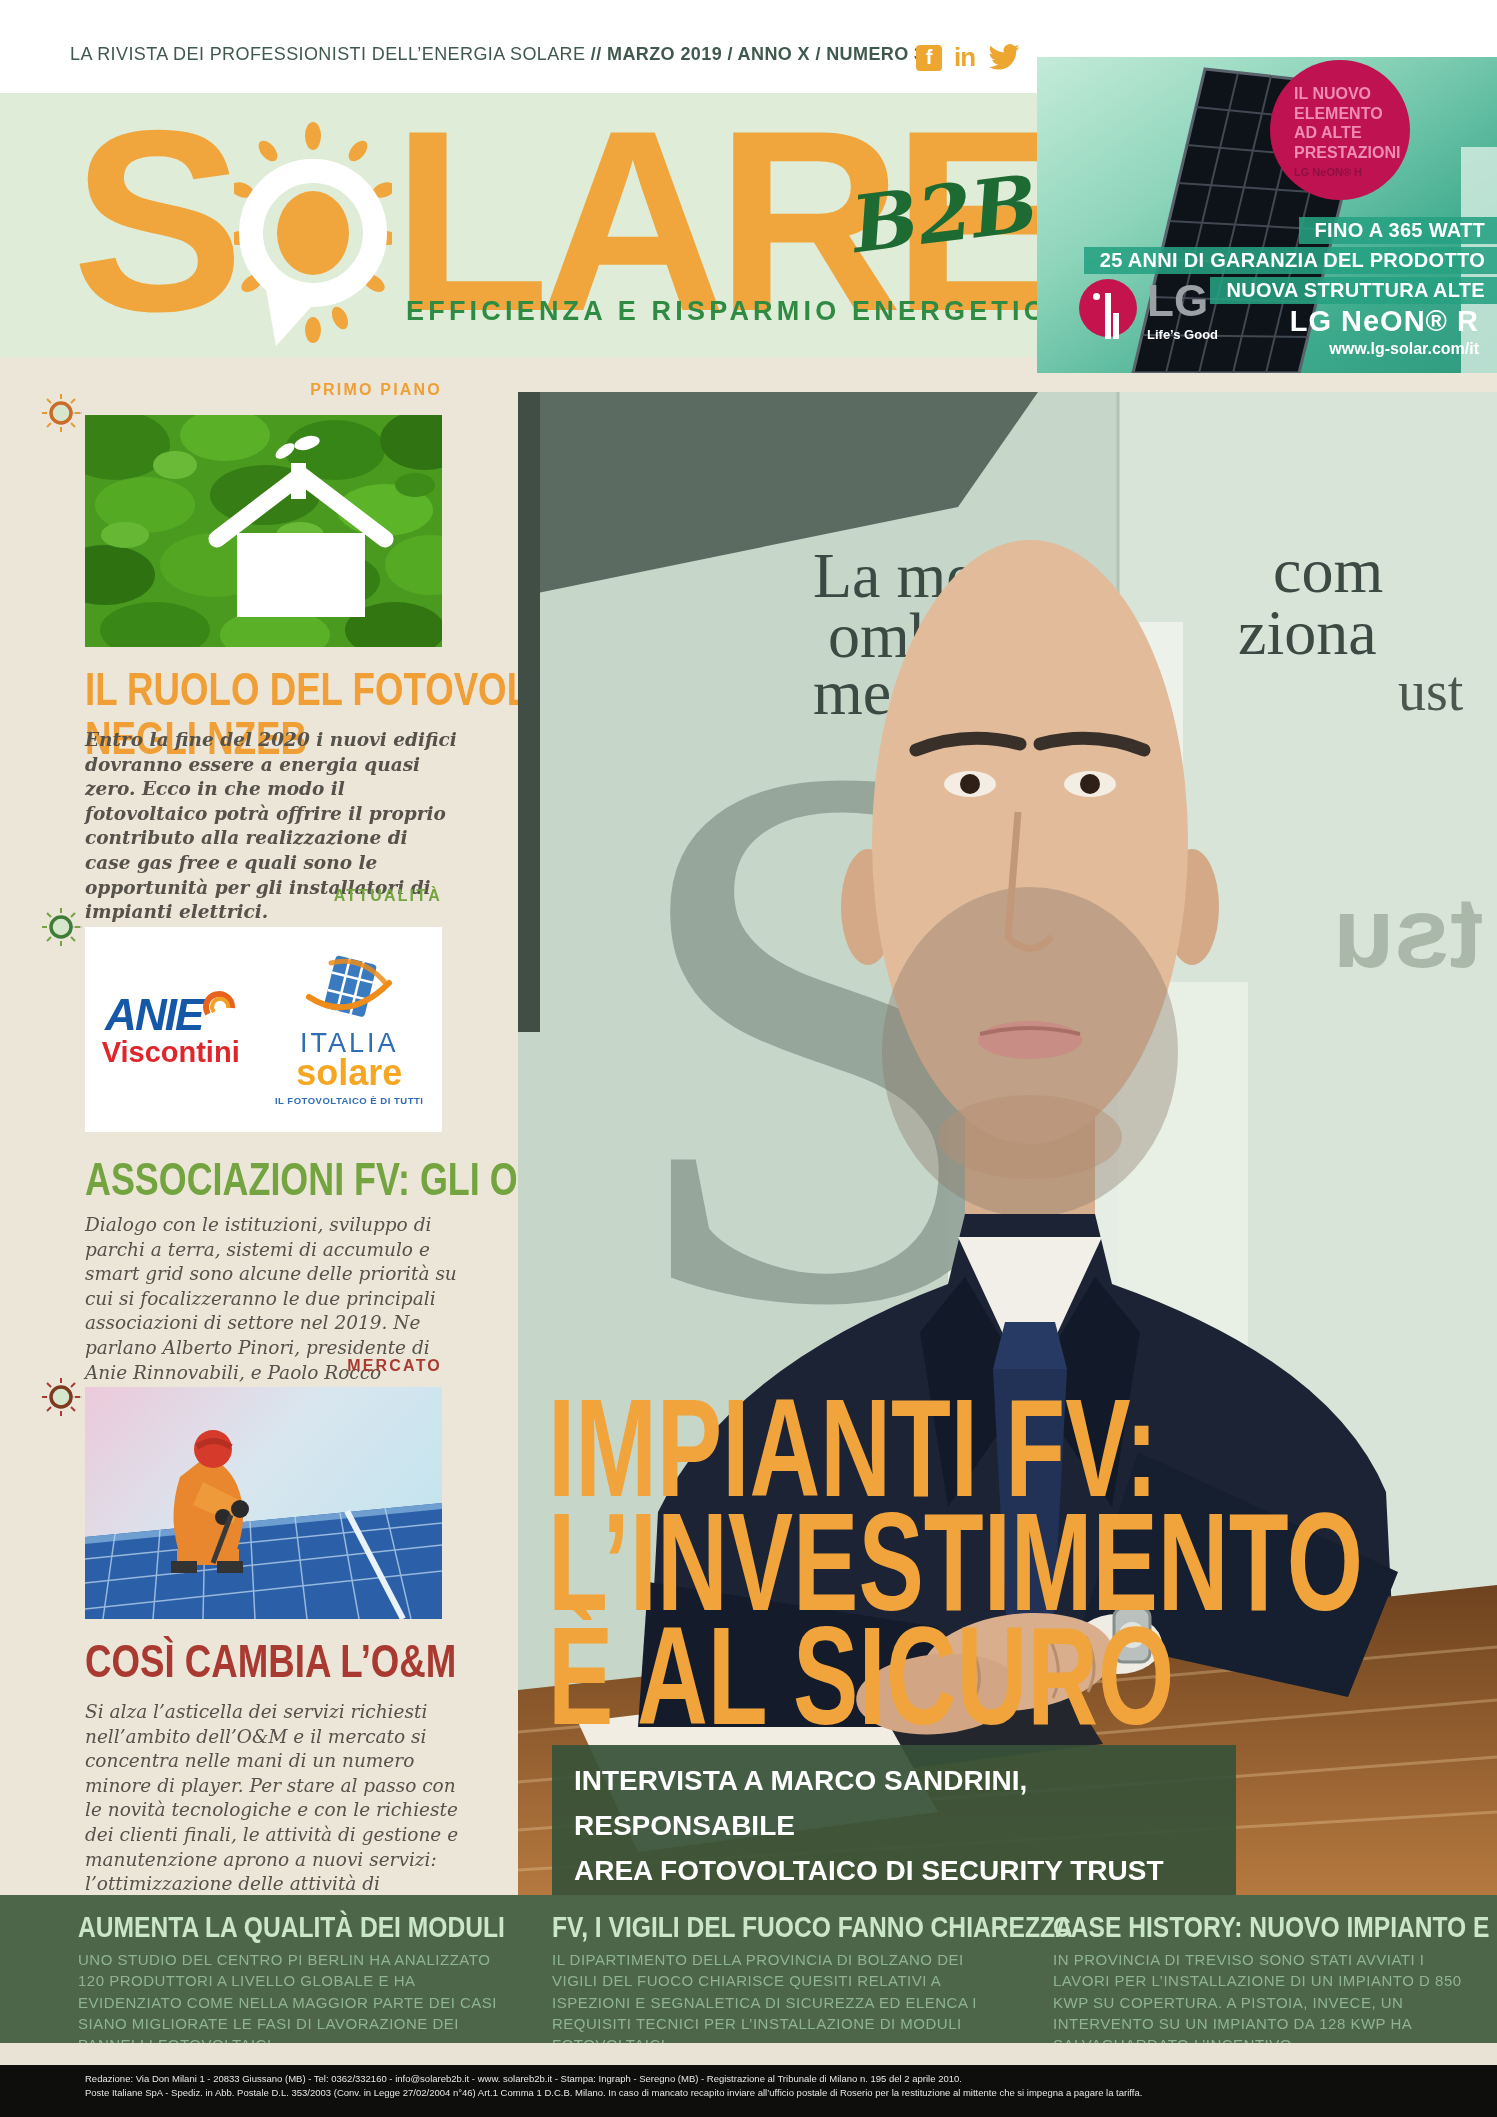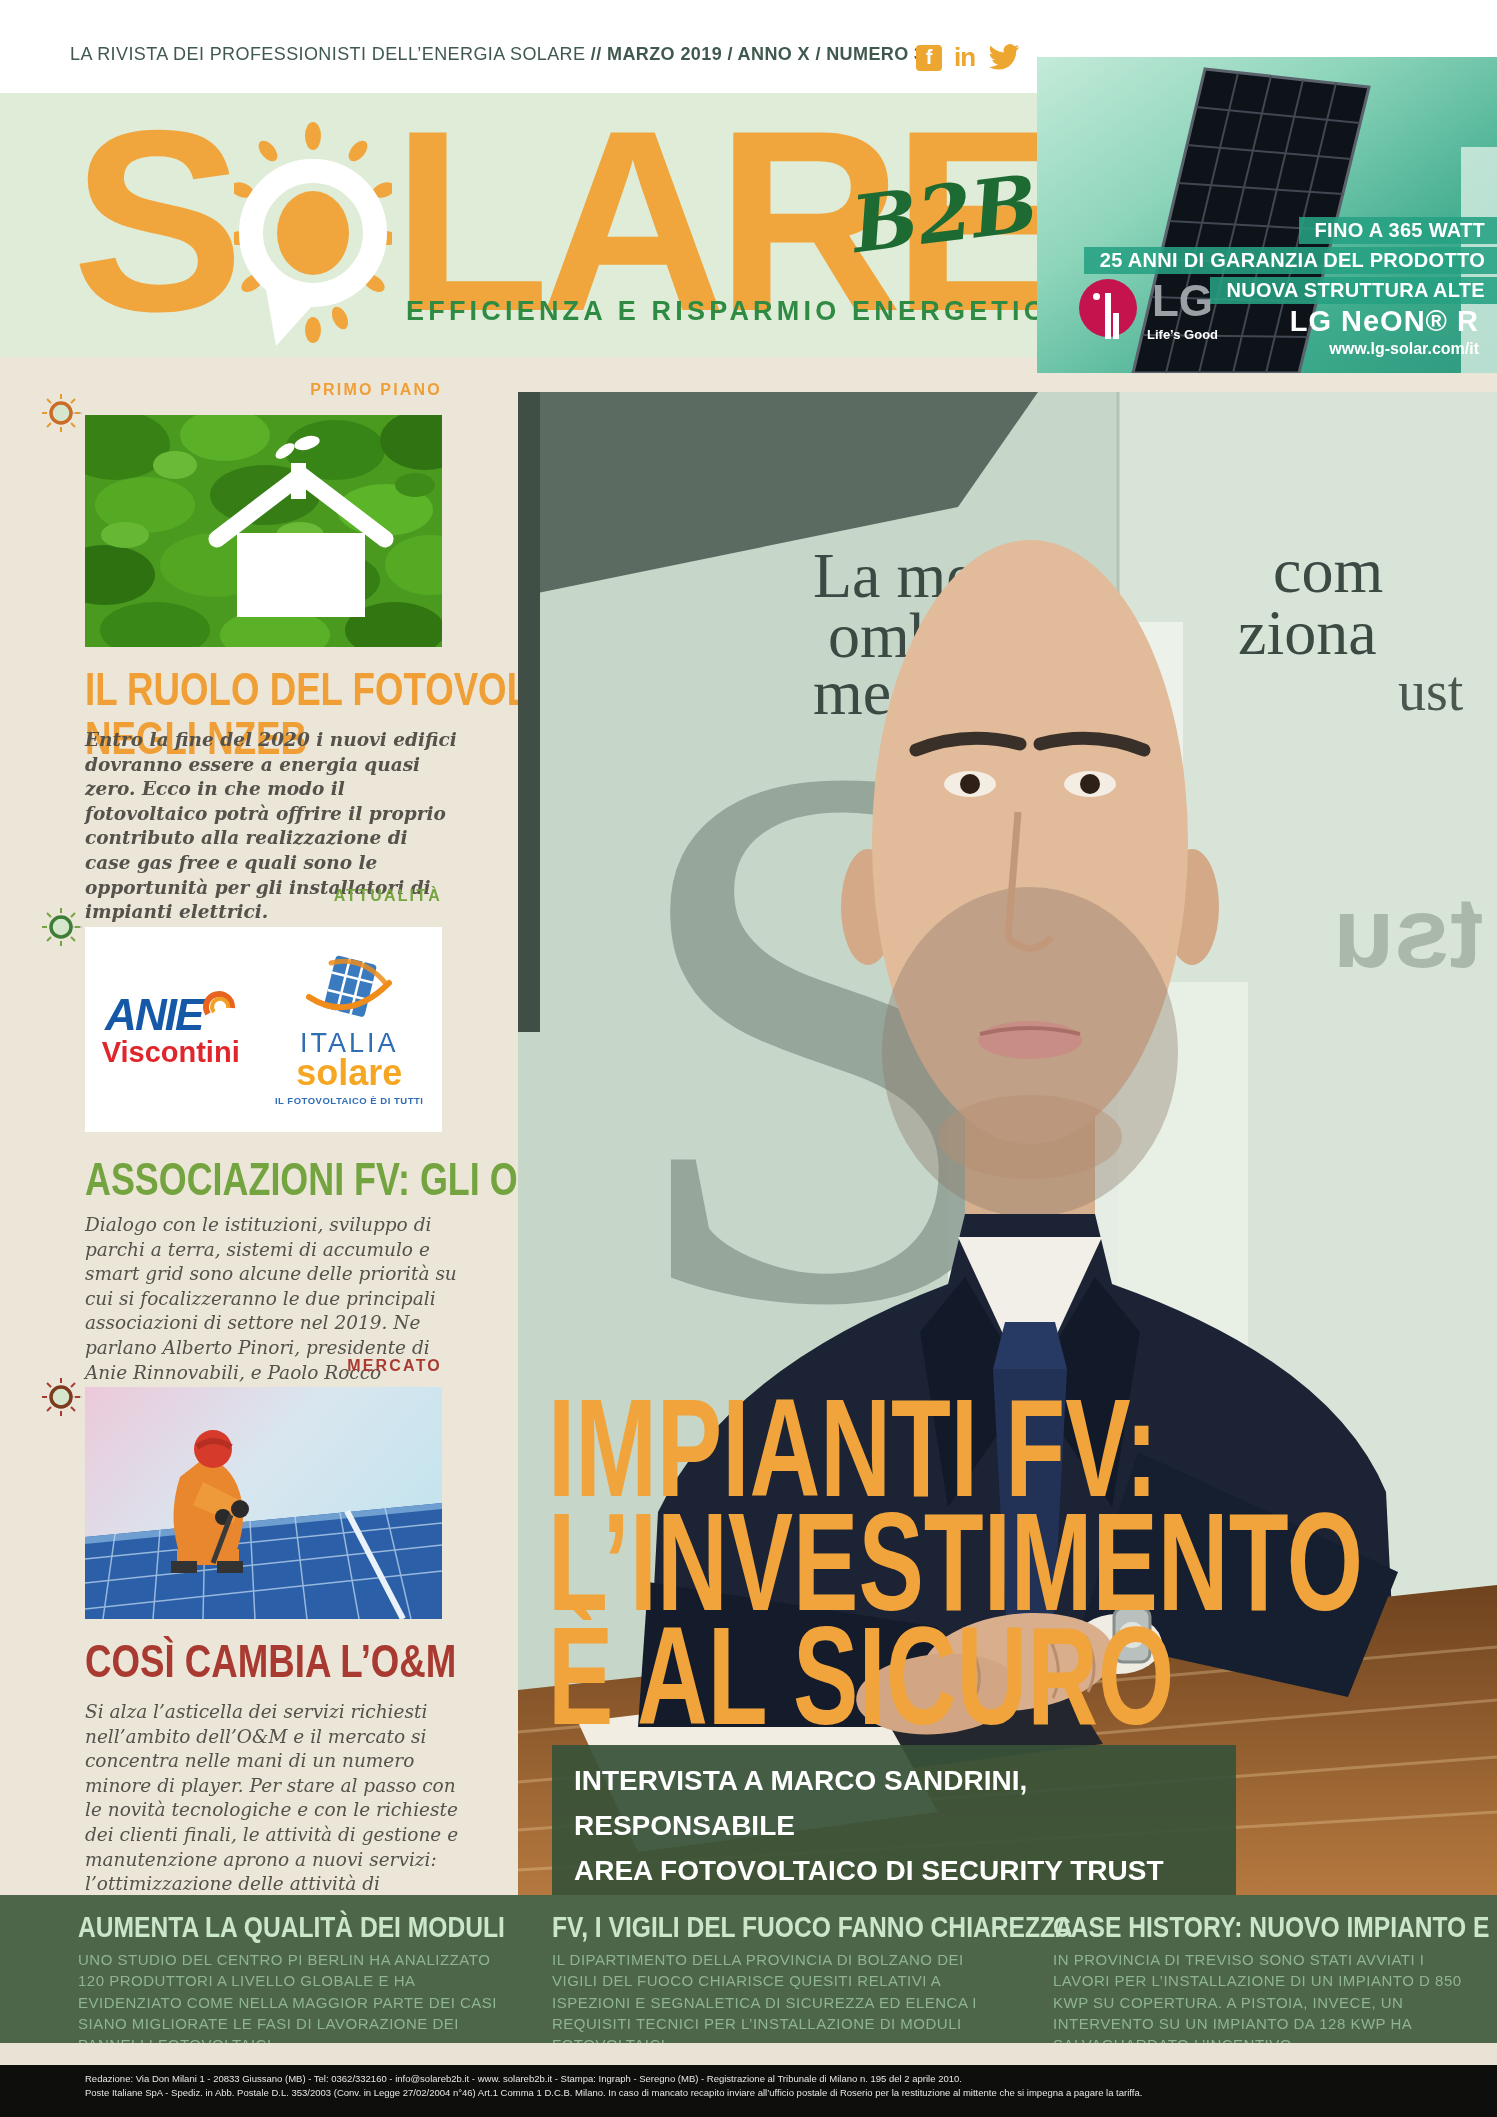--- a/index.html
+++ b/index.html
@@ -33,21 +33,21 @@
             font-size:20px;padding:2px 12px 2px 16px;white-space:nowrap;letter-spacing:.3px;}
   #ad-badge{position:absolute;left:233px;top:3px;width:140px;height:140px;border-radius:50%;
             background:#be1350;color:#f08cb4;font-weight:bold;font-size:16px;line-height:1.22;
             padding-top:24px;padding-left:24px;box-sizing:border-box;}
   #ad-badge-logo{font-size:11px;color:#8c1040;margin-top:4px;font-weight:bold;}
   #ad-lg{position:absolute;left:42px;top:222px;display:flex;gap:10px;}
   #lg-circ{width:58px;height:58px;border-radius:50%;background:#c5134e;position:relative;}
   #lg-circ:before{content:"";position:absolute;left:14px;top:14px;width:7px;height:7px;border-radius:50%;background:#fff;}
   #lg-circ:after{content:"";position:absolute;left:26px;top:14px;width:6px;height:26px;background:#fff;
                  box-shadow:0 20px 0 -0px #fff, 8px 20px 0 0 #fff;}
-  #lg-word{font-size:44px;font-weight:bold;color:#99a1a4;line-height:1;text-align:center;}
+  #lg-word{font-size:44px;font-weight:bold;color:#99a1a4;line-height:1;}
   #lg-good{font-size:13px;color:#fff;font-weight:bold;margin-top:4px;}
   #ad-prod{position:absolute;right:18px;top:248px;text-align:right;color:#fff;}
   #ad-prod .p1{font-size:29px;font-weight:bold;letter-spacing:1px;}
   #ad-prod .p2{font-size:16px;font-weight:bold;margin-top:2px;}
   
   .sec-label{width:357px;text-align:right;font-size:16px;font-weight:bold;letter-spacing:2.2px;}
   .sec-title{font-weight:bold;line-height:1.05;}
   .sec-body{font-family:"DejaVu Serif",serif;font-style:italic;color:#55524b;font-size:18.5px;line-height:1.33;}
   .sideimg{display:block;}
   
@@ -132,20 +132,27 @@
           <line x1="159" y1="50" x2="323" y2="66"></line>
             <line x1="150" y1="88" x2="314" y2="102"></line>
           <line x1="141" y1="126" x2="306" y2="137"></line>
             <line x1="132" y1="164" x2="297" y2="173"></line>
           <line x1="123" y1="202" x2="288" y2="209"></line>
             <line x1="114" y1="240" x2="280" y2="245"></line>
           <line x1="105" y1="278" x2="271" y2="280"></line>
         </g>
       </g>
     </svg>
+    <div id="ad-badge">
+      <div>IL NUOVO</div>
+      <div>ELEMENTO</div>
+      <div>AD ALTE</div>
+      <div>PRESTAZIONI</div>
+      <div id="ad-badge-logo">LG NeON® H</div>
+    </div>
     <div class="ad-strip" style="top:160px;">FINO A 365 WATT</div>
     <div class="ad-strip" style="top:190px;">25 ANNI DI GARANZIA DEL PRODOTTO</div>
     <div class="ad-strip" style="top:220px;">NUOVA STRUTTURA ALTE</div>
     <div id="ad-lg">
       <div id="lg-circ"></div>
       <div>
         <div id="lg-word">LG</div>
         <div id="lg-good">Life’s Good</div>
       </div>
     </div>

